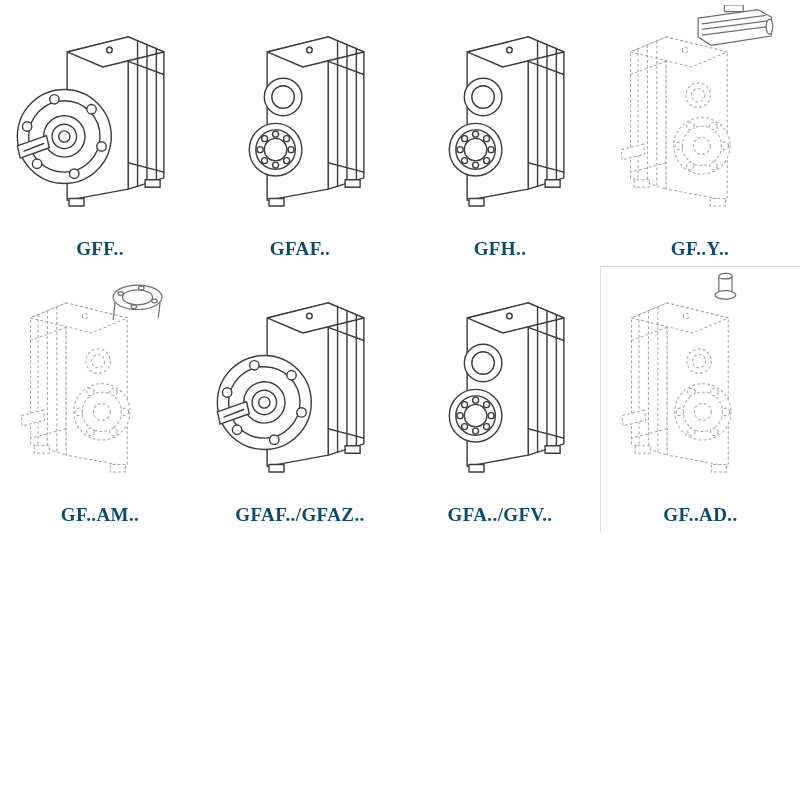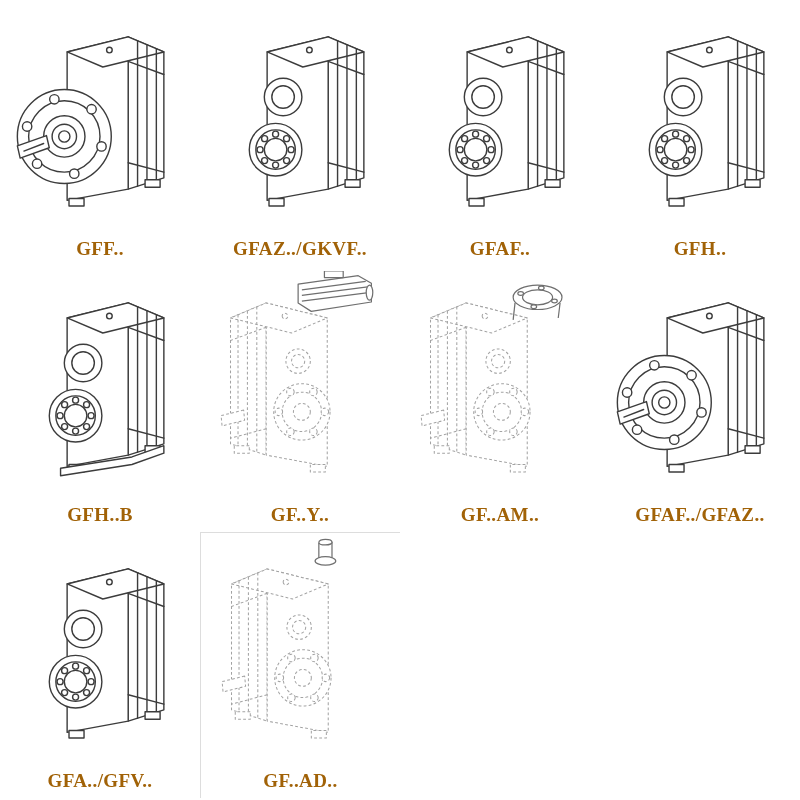--- a/index.html
+++ b/index.html
@@ -4,21 +4,21 @@
 <style>
   * { margin:0; padding:0; box-sizing:border-box; }
   html,body { width:800px; height:800px; background:#ffffff; overflow:hidden;
               font-family:"Liberation Serif", serif; }
   .grid { display:grid; grid-template-columns:repeat(4,200px);
           grid-template-rows:repeat(3,266px); width:800px; height:798px; }
   .cell { display:flex; flex-direction:column; align-items:center;
           justify-content:flex-end; padding-bottom:6px; background:#fff; }
   .cell.boxed { border-left:1px solid #ddd; border-top:1px solid #ddd; }
   .drawing { width:184px; height:216px; flex:0 0 auto; }
-  .label { font-weight:bold; font-size:19px; color:#a16207; letter-spacing:0.4px;
+  .label { font-weight:bold; font-size:19px; color:#0c4a6e; letter-spacing:0.4px;
            margin-top:17px; white-space:nowrap; text-align:center; }
   .solid { stroke:#3c3c3c; fill:#ffffff; stroke-width:1.5; stroke-linejoin:round; stroke-linecap:round; }
   .mid   { stroke:#6f6f6f; fill:#ffffff; stroke-width:1.3; stroke-linejoin:round; }
   .ghost { stroke:#a3a3a3; fill:#ffffff; stroke-width:1.1; stroke-dasharray:3 2.4; stroke-linejoin:round; }
 </style>
 </head>
 <body>
 
 <svg width="0" height="0" style="position:absolute" aria-hidden="true">
   <defs>
@@ -127,61 +127,42 @@
     <svg class="drawing" viewBox="0 0 180 230">
       <g class="solid">
           <use href="#housing"></use>
           <use href="#flange"></use>
           <use href="#shaft"></use>
         </g>
     </svg>
     <figcaption class="label">GFF..</figcaption>
   </figure>
 
+
   <figure class="cell">
     <svg class="drawing" viewBox="0 0 180 230">
       <g class="solid">
           <use href="#housing"></use>
           <use href="#bores"></use>
         </g>
     </svg>
-    <figcaption class="label">GFAZ../GKVF..</figcaption>
-  </figure>
+    <figcaption class="label">GFAF..</figcaption>
+  </figure>
+
 
   <figure class="cell">
     <svg class="drawing" viewBox="0 0 180 230">
       <g class="solid">
           <use href="#housing"></use>
           <use href="#bores"></use>
         </g>
     </svg>
-    <figcaption class="label">GFAF..</figcaption>
-  </figure>
-
-
-  <figure class="cell">
-    <svg class="drawing" viewBox="0 0 180 230">
-      <g class="solid">
-          <use href="#housing"></use>
-          <use href="#bores"></use>
-        </g>
-    </svg>
     <figcaption class="label">GFH..</figcaption>
   </figure>
 
-  <figure class="cell">
-    <svg class="drawing" viewBox="0 0 180 230">
-      <g class="solid">
-          <use href="#housing"></use>
-          <use href="#baseplate"></use>
-          <use href="#bores"></use>
-        </g>
-    </svg>
-    <figcaption class="label">GFH..B</figcaption>
-  </figure>
 
   <figure class="cell">
     <svg class="drawing" viewBox="0 0 180 230">
       <g class="ghost">
         <g transform="translate(174,0) scale(-1,1)">
             <use href="#housing"></use>
           </g>
         <use href="#ghost-face"></use>
           <use href="#ghost-shaft"></use>
       </g>

